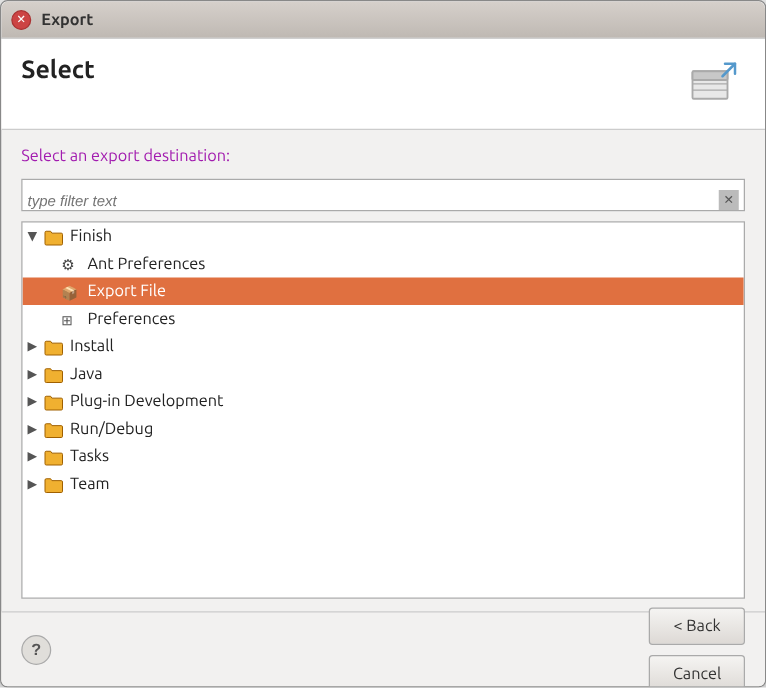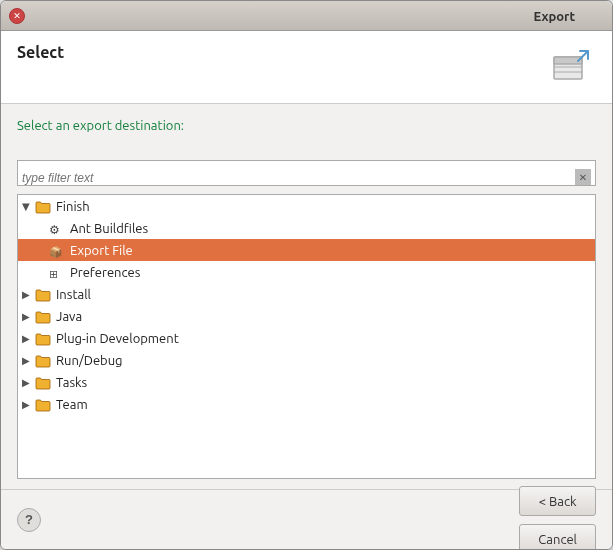--- a/index.html
+++ b/index.html
@@ -52,33 +52,33 @@
       font-size: 9px;
       font-weight: bold;
       color: #555;
     }
     .tb-close { background: #cc4444; border-color: #aa3333; color: #fff; }
     .tb-title {
       font-size: 13px;
       color: #333;
       font-weight: bold;
       flex: 1;
-      text-align: right;
+      text-align: left;
     }
     
     .header {
       background: #fff;
       padding: 12px 16px 12px 16px;
       border-bottom: 1px solid #ccc;
       display: flex;
       align-items: flex-start;
       justify-content: space-between;
     }
     .header-text .header-title {
-      font-size: 16px;
+      font-size: 20px;
       font-weight: bold;
       color: #222;
       margin-bottom: 3px;
     }
     .header-text .header-desc {
       font-size: 12px;
       color: #333;
     }
     .header-icon {
       width: 48px;
@@ -90,22 +90,22 @@
     
     .body {
       flex: 1;
       padding: 14px 16px 10px 16px;
       display: flex;
       flex-direction: column;
       gap: 8px;
     }
     .body-label {
       font-size: 13px;
-      color: #15803d;
-      margin-bottom: 20px;
+      color: #a21caf;
+      margin-bottom: 3px;
     }
     .filter-row {
       display: flex;
       align-items: flex-end;
       border: 1px solid #aaa;
       background: #fff;
       height: 26px;
       padding: 0 4px;
       gap: 4px;
     }
@@ -264,21 +264,21 @@
     <div class="tree-item ">
           <span class="arrow">▼</span>
           <span class="folder-icon"><svg viewBox="0 0 16 14" width="16" height="14" xmlns="http://www.w3.org/2000/svg">
       <path d="M1 3 Q1 2 2 2 L5.5 2 L6.5 3.5 L14 3.5 Q15 3.5 15 4.5 L15 12 Q15 13 14 13 L2 13 Q1 13 1 12 Z" fill="#f0b030" stroke="#a06000" stroke-width="0.8"></path>
     </svg></span>
           <span>Finish</span>
         </div>
         <div class="tree-item indent1">
           <span class="arrow"></span>
           <span class="folder-icon"><span style="font-size:12px;color:#444;">⚙</span></span>
-          <span>Ant Buildfiles</span>
+          <span>Ant Preferences</span>
         </div>
         <div class="tree-item indent1 selected">
           <span class="arrow"></span>
           <span class="folder-icon"><span style="font-size:11px;color:#fff;">📦</span></span>
           <span>Export File</span>
         </div>
         <div class="tree-item indent1">
           <span class="arrow"></span>
           <span class="folder-icon"><span style="font-size:11px;color:#555;">⊞</span></span>
           <span>Preferences</span>

